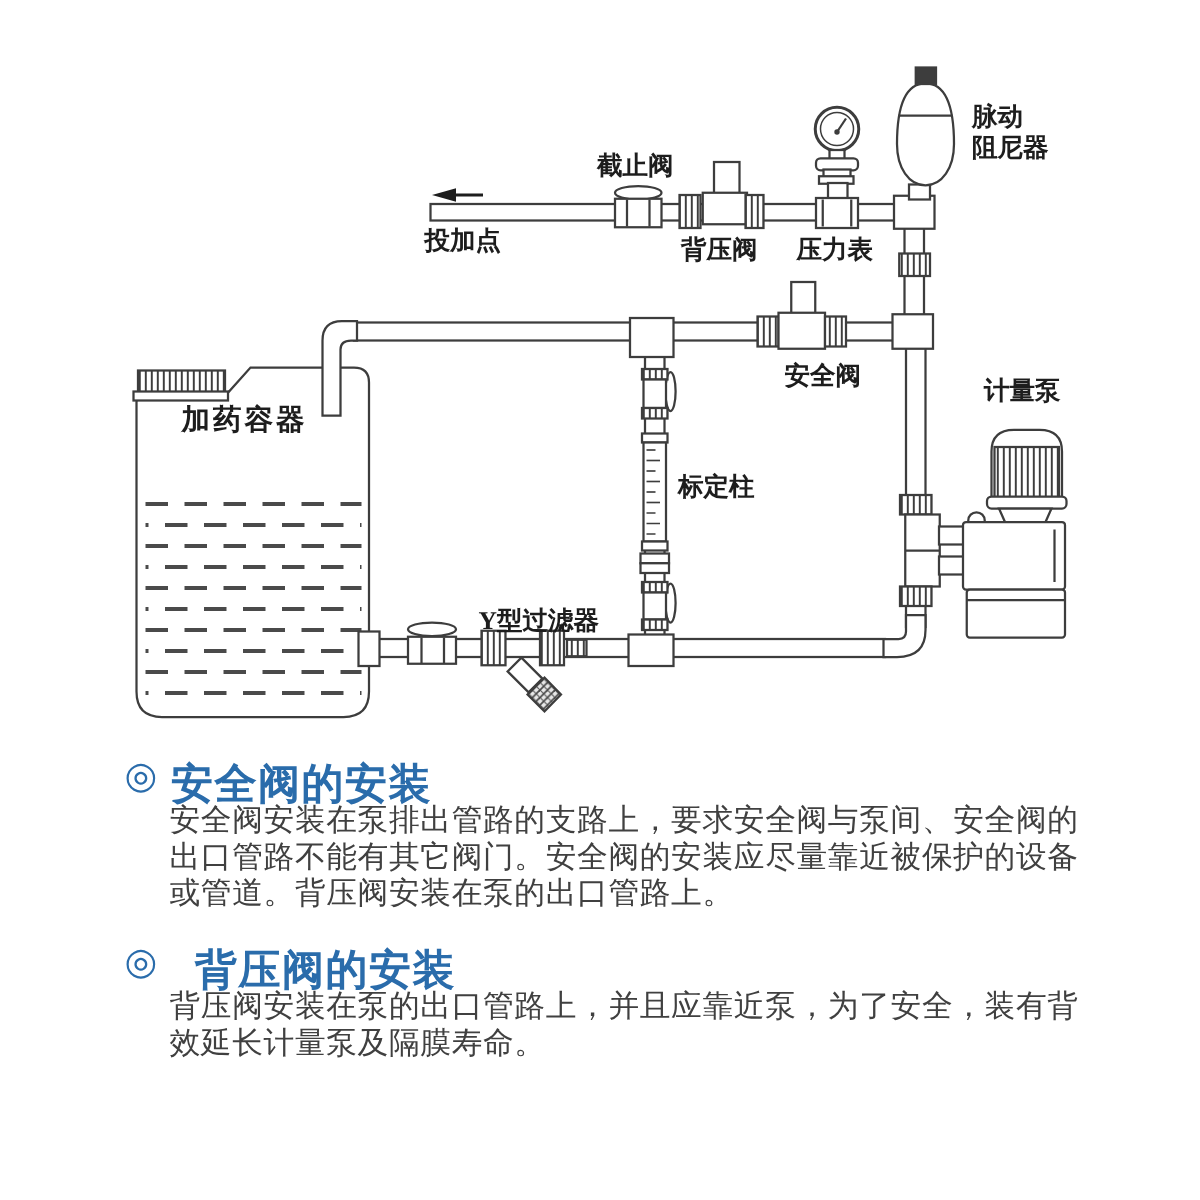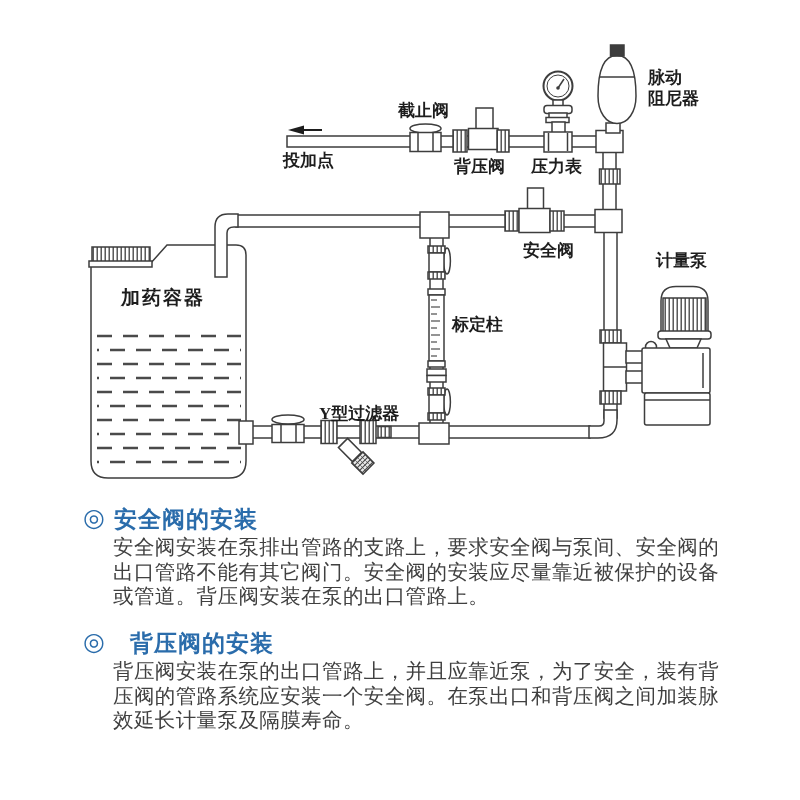--- a/index.html
+++ b/index.html
@@ -6,21 +6,21 @@
   #canvas{position:relative;width:800px;height:800px;background:#ffffff;overflow:hidden;
           font-family:"Liberation Sans","DejaVu Sans",sans-serif;}
   
   #diagram{position:absolute;left:0;top:0;width:800px;height:495px;}
   .dlabel{position:absolute;color:#1d1d1d;font-family:"Liberation Serif","DejaVu Serif",serif;
           font-size:17px;font-weight:bold;white-space:nowrap;line-height:1.2;}
   .dlabel.big{font-size:19px;letter-spacing:2px;}
   .damper-lines{line-height:21px;}
   
   .bullet{position:absolute;color:#2a6cab;font-size:25px;font-weight:bold;line-height:1;}
-  .sec-title{position:absolute;color:#2a6cab;font-size:23px;font-weight:bold;white-space:nowrap;
+  .sec-title{position:absolute;color:#2a6cab;font-size:28px;font-weight:bold;white-space:nowrap;
              letter-spacing:1px;}
   .para{position:absolute;width:660px;color:#404040;font-size:20.5px;letter-spacing:0.4px;}
   .para .pline{height:24.5px;line-height:24.5px;white-space:nowrap;}
 </style>
 </head>
 <body>
 
 <div id="canvas">
 
   <div id="diagram">
@@ -222,34 +222,33 @@
     <div class="dlabel" style="left:283px;top:151px;">投加点</div>
     <div class="dlabel" style="left:398px;top:101px;">截止阀</div>
     <div class="dlabel" style="left:454px;top:157px;">背压阀</div>
     <div class="dlabel" style="left:531px;top:157px;">压力表</div>
     <div class="dlabel damper-lines" style="left:648px;top:67px;">
       <div>脉动</div>
       <div>阻尼器</div>
     </div>
     <div class="dlabel" style="left:510px;top:241px;margin-left:13px;">安全阀</div>
     <div class="dlabel" style="left:656px;top:251px;">计量泵</div>
-    <div class="dlabel big" style="left:121px;top:287px;">加药容器</div>
+    <div class="dlabel big" style="left:121px;top:270px;">加药容器</div>
     <div class="dlabel" style="left:452px;top:315px;text-align:right;">标定柱</div>
     <div class="dlabel" style="left:319px;top:404px;">Y型过滤器</div>
   </div>
 
   <div class="bullet" style="left:83px;top:505px;">◎</div>
   <div class="sec-title" style="left:114px;top:504px;">安全阀的安装</div>
   <div class="para" style="left:113px;top:535px;">
     <div class="pline">安全阀安装在泵排出管路的支路上，要求安全阀与泵间、安全阀的</div>
     <div class="pline">出口管路不能有其它阀门。安全阀的安装应尽量靠近被保护的设备</div>
     <div class="pline">或管道。背压阀安装在泵的出口管路上。</div>
   </div>
 
   <div class="bullet" style="left:83px;top:629px;">◎</div>
   <div class="sec-title" style="left:130px;top:628px;">背压阀的安装</div>
   <div class="para" style="left:113px;top:659px;">
     <div class="pline">背压阀安装在泵的出口管路上，并且应靠近泵，为了安全，装有背</div>
-    <div class="pline">压阀的管路系统应安装一个安全阀。在泵出口和背压阀之间加装脉</div>
     <div class="pline">效延长计量泵及隔膜寿命。</div>
   </div>
 
 </div>
 
 </body></html>

